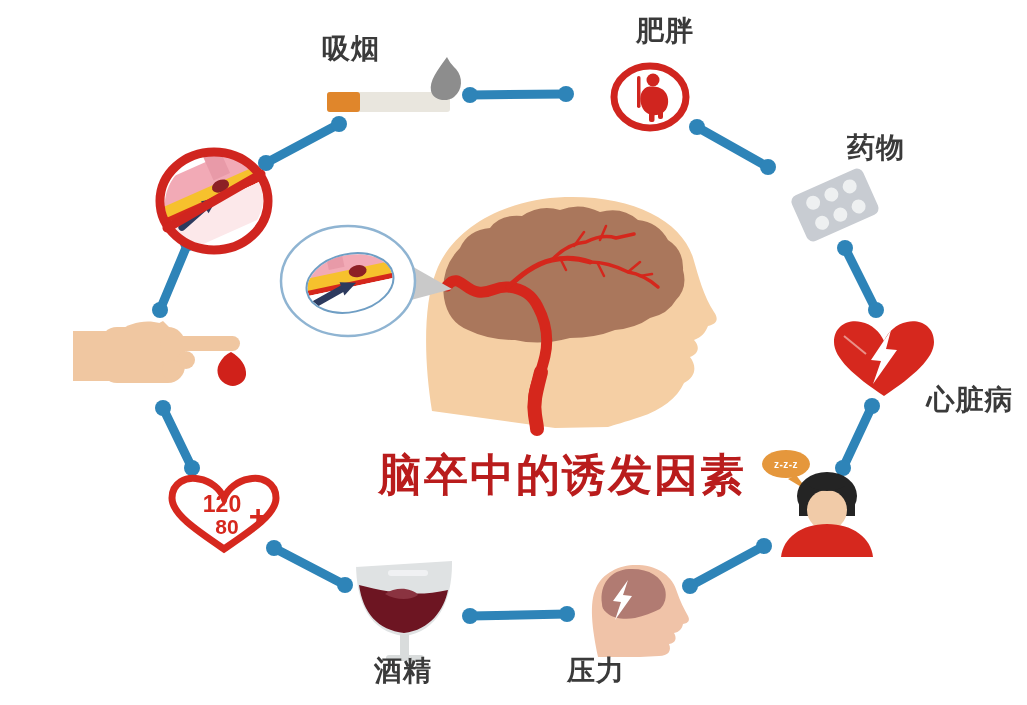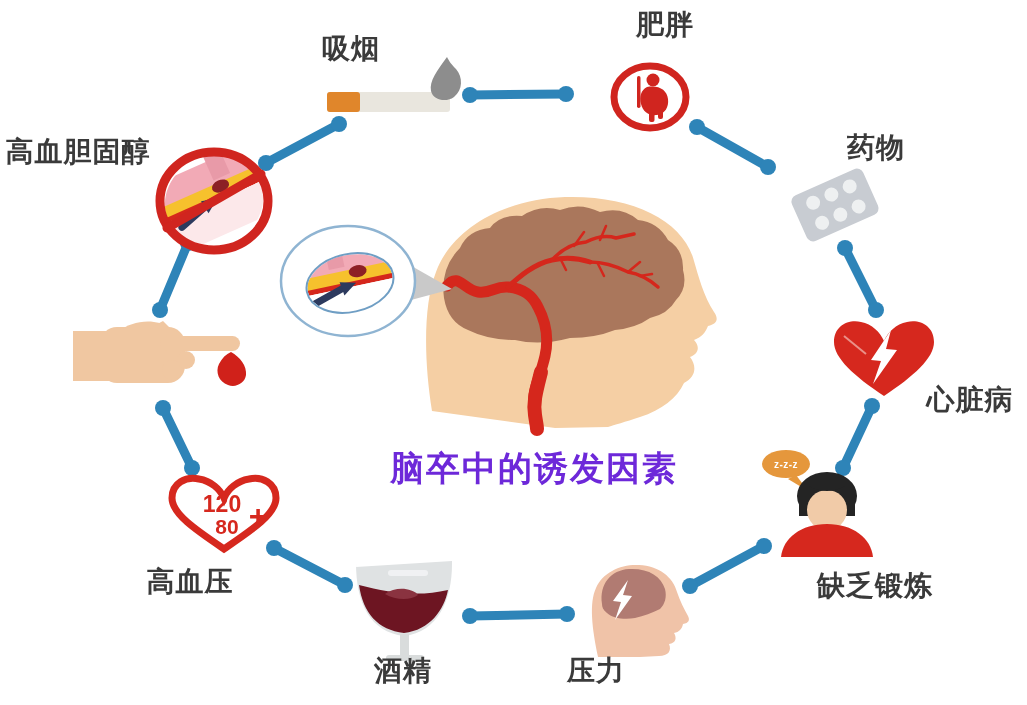--- a/index.html
+++ b/index.html
@@ -7,21 +7,21 @@
     position:relative;width:1027px;height:705px;background:#ffffff;overflow:hidden;
     font-family:"Liberation Sans","DejaVu Sans",sans-serif;
   }
   .canvas svg{position:absolute;left:0;top:0;}
   .factor-label{
     position:absolute;text-align:center;font-weight:700;font-size:28px;
     color:#3a3a3a;line-height:1.1;letter-spacing:1px;white-space:nowrap;
   }
   .main-title{
     position:absolute;left:378px;top:446px;width:312px;text-align:center;
-    font-weight:700;font-size:34px;color:#6d28d9;letter-spacing:2px;white-space:nowrap;
+    font-weight:700;font-size:44px;color:#b91c1c;letter-spacing:2px;white-space:nowrap;
   }
   svg text{font-family:"Liberation Sans","DejaVu Sans",sans-serif;}
 </style>
 </head>
 <body>
 
 <div class="canvas">
 
 <svg width="1027" height="705" viewBox="0 0 1027 705">
 
@@ -242,23 +242,20 @@
     <rect x="160" y="336" width="80" height="15" rx="7.5"></rect>
     <circle cx="172" cy="370" r="10"></circle>
     <circle cx="186" cy="360" r="9"></circle>
     <path fill="#d0211a" d="M 231,352 C 240,357 247,366 246,375 C 245,383 236,388 228,385 C 219,382 215,372 219,364 C 222,358 226,354 231,352 Z"></path>
   </g>
 
 </svg>
 
 <div class="main-title">脑卒中的诱发因素</div>
 
-<div class="factor-label" style="left:3px;top:137px;width:150px;">高血胆固醇</div>
 <div class="factor-label" style="left:311px;top:34px;width:80px;">吸烟</div>
-<div class="factor-label" style="left:625px;top:10px;width:80px;">肥胖</div>
+<div class="factor-label" style="left:625px;top:16px;width:80px;">肥胖</div>
 <div class="factor-label" style="left:836px;top:133px;width:80px;">药物</div>
 <div class="factor-label" style="left:915px;top:385px;width:110px;">心脏病</div>
-<div class="factor-label" style="left:805px;top:571px;width:140px;">缺乏锻炼</div>
 <div class="factor-label" style="left:556px;top:656px;width:80px;">压力</div>
 <div class="factor-label" style="left:363px;top:656px;width:80px;">酒精</div>
-<div class="factor-label" style="left:135px;top:567px;width:110px;">高血压</div>
 
 </div>
 
 </body></html>

